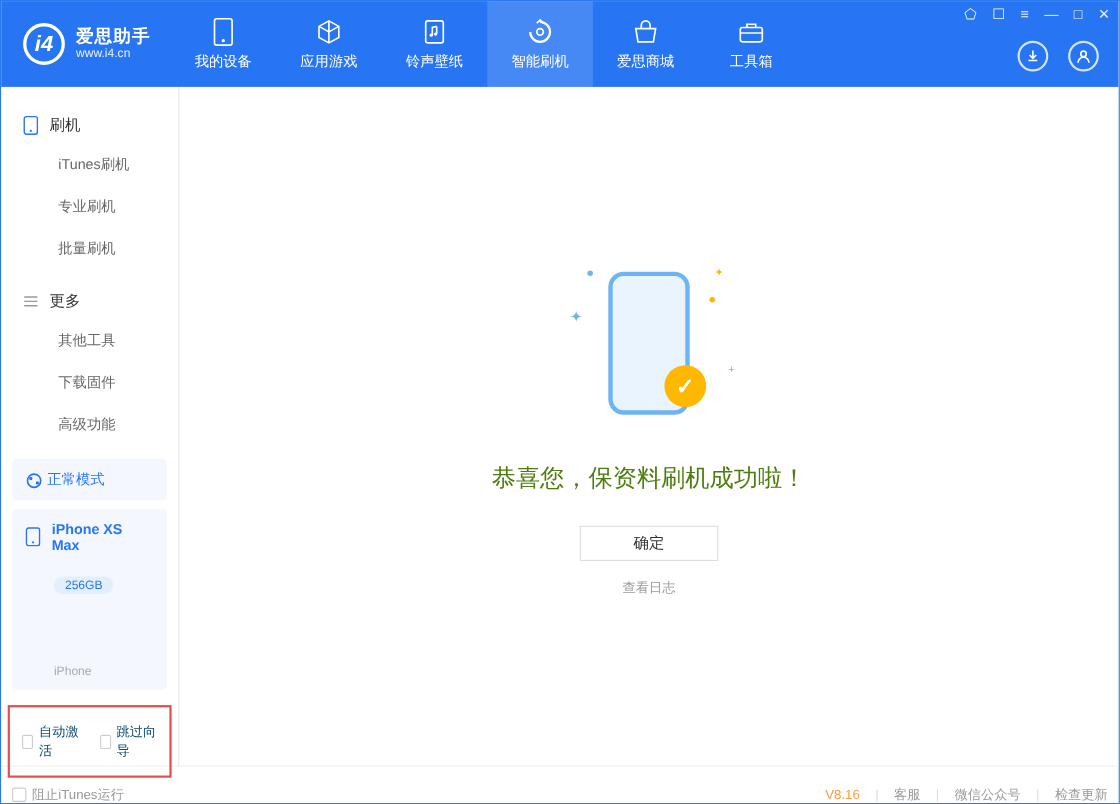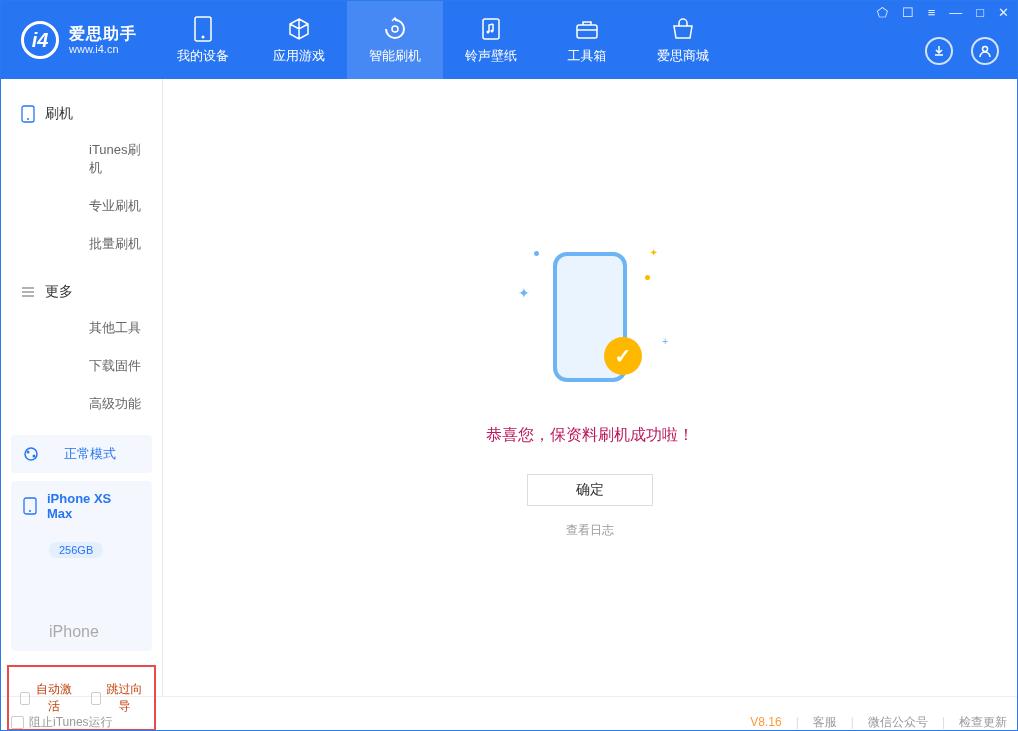--- a/index.html
+++ b/index.html
@@ -21,47 +21,47 @@
     .window-controls span { cursor: pointer; }
     .header-right-icons { position: absolute; right: 18px; bottom: 14px; display: flex; gap: 18px; }
     .circle-icon { width: 28px; height: 28px; border: 2px solid rgba(255,255,255,0.8); border-radius: 50%; display: flex; align-items: center; justify-content: center; cursor: pointer; }
     
     .body-area { display: flex; height: 617px; }
     .sidebar { width: 162px; border-right: 1px solid #e8e8e8; display: flex; flex-direction: column; }
     .sidebar-content { flex: 1; padding-top: 18px; }
     .side-section { margin-bottom: 12px; }
     .side-header { display: flex; align-items: center; gap: 10px; padding: 8px 20px; font-size: 14px; color: #333; }
     .side-items { }
-    .side-item { padding: 10px 20px 10px 52px; font-size: 13px; color: #666; cursor: pointer; margin-left: 36px; }
+    .side-item { padding: 10px 20px 10px 52px; font-size: 13px; color: #666; cursor: pointer; }
     .side-item.active { color: #2775f2; }
     
     .device-boxes { padding: 0 10px; }
-    .device-box { background: #f4f8fe; border-radius: 4px; padding: 10px 12px; margin-bottom: 8px; display: flex; align-items: center; gap: 25px; font-size: 13px; color: #2775f2; cursor: pointer; }
+    .device-box { background: #f4f8fe; border-radius: 4px; padding: 10px 12px; margin-bottom: 8px; display: flex; align-items: flex-end; gap: 4px; font-size: 13px; color: #2775f2; cursor: pointer; }
     .device-box.phone { flex-direction: column; align-items: flex-start; gap: 21px; }
     .device-box.phone .dev-row { display: flex; align-items: center; gap: 10px; font-weight: bold; }
     .capacity-badge { background: #e3effd; color: #2775f2; border-radius: 10px; padding: 2px 10px; font-size: 11px; display: inline-block; }
-    .dev-sub { font-size: 16px; color: #aaa; margin-left: 26px; margin-top: 44px; }
-    
-    .checkbox-row { display: flex; gap: 18px; padding: 14px 11px; border: 2px solid #e94b4b; margin: 6px; font-size: 12px; color: #c2410c; text-align: center; }
+    .dev-sub { font-size: 11px; color: #aaa; margin-left: 26px; margin-top: 44px; }
+    
+    .checkbox-row { display: flex; gap: 18px; padding: 14px 11px; border: 2px solid #e94b4b; margin: 6px; font-size: 12px; color: #0c4a6e; }
     .chk { display: flex; align-items: center; gap: 5px; cursor: pointer; }
     .chkbox { width: 13px; height: 13px; border: 1px solid #ccc; border-radius: 2px; }
     
     .main { flex: 1; display: flex; flex-direction: column; align-items: center; justify-content: center; }
     .illus { position: relative; width: 160px; height: 160px; display: flex; align-items: center; justify-content: center; margin-bottom: 28px; }
     .phone-shape { width: 74px; height: 130px; border: 4px solid #6db4f5; border-radius: 14px; background: #eaf4fe; position: relative; }
     .check-badge { position: absolute; right: 28px; bottom: 22px; width: 38px; height: 38px; background: #ffb800; border-radius: 50%; display: flex; align-items: center; justify-content: center; color: #fff; font-size: 20px; font-weight: bold; }
     .spark { position: absolute; color: #6db4f5; font-size: 14px; }
     .spark.s1 { left: 8px; top: 48px; }
     .spark.s2 { right: 12px; top: 10px; font-size: 10px; color: #ffb800; }
     .spark.s3 { right: 2px; bottom: 50px; font-size: 10px; }
     .dot { position: absolute; width: 5px; height: 5px; background: #6db4f5; border-radius: 50%; }
     .dot.d1 { left: 24px; top: 14px; }
     .dot.d2 { right: 20px; top: 38px; background: #ffb800; }
     
-    .success-text { font-size: 16px; color: #be185d; margin-bottom: 28px; }
+    .success-text { font-size: 22px; color: #4d7c0f; margin-bottom: 28px; }
     .ok-btn { border: 1px solid #ddd; background: #fff; padding: 6px 48px; font-size: 14px; color: #333; cursor: pointer; margin-bottom: 16px; }
     .view-log { font-size: 12px; color: #999; cursor: pointer; }
     
     .footer { height: 51px; border-top: 1px solid #eee; display: flex; align-items: center; padding: 0 10px; font-size: 12px; color: #999; }
     .footer-left { display: flex; align-items: center; gap: 6px; }
     .footer-right { margin-left: auto; display: flex; align-items: center; gap: 14px; }
     .footer-right .sep { color: #ddd; }
     .ver { color: #ff9a3c; }
     .flink { cursor: pointer; }
   </style>
@@ -87,57 +87,57 @@
       <span>我的设备</span>
     </div>
     <div class="nav-tab">
       <div class="nav-icon">
           <svg width="24" height="24" viewBox="0 0 24 24">
             <path d="M12 2 L21 7 L21 17 L12 22 L3 17 L3 7 Z M12 2 L12 12 M3 7 L12 12 L21 7 M12 12 L12 22" fill="none" stroke="#fff" stroke-width="1.5"></path>
           </svg>
         </div>
       <span>应用游戏</span>
     </div>
-    <div class="nav-tab active">
-      <div class="nav-icon">
-          <svg width="24" height="24" viewBox="0 0 24 24">
-            <path d="M12 3 L12 1 M12 3 A9 9 0 1 1 3 12" fill="none" stroke="#fff" stroke-width="2"></path>
-            <circle cx="12" cy="12" r="3" fill="none" stroke="#fff" stroke-width="1.5"></circle>
-            <path d="M9 4 L12 1 L15 4" fill="none" stroke="#fff" stroke-width="1.5"></path>
-          </svg>
-        </div>
-      <span>智能刷机</span>
-    </div>
     <div class="nav-tab">
       <div class="nav-icon">
           <svg width="22" height="24" viewBox="0 0 22 24">
             <rect x="3" y="2" width="16" height="20" rx="2" fill="none" stroke="#fff" stroke-width="1.5"></rect>
             <path d="M13 7 L13 14 M13 7 L9 8 L9 15" fill="none" stroke="#fff" stroke-width="1.5"></path>
             <circle cx="8" cy="15" r="1.5" fill="#fff"></circle>
             <circle cx="12" cy="14" r="1.5" fill="#fff"></circle>
           </svg>
         </div>
       <span>铃声壁纸</span>
     </div>
+    <div class="nav-tab active">
+      <div class="nav-icon">
+          <svg width="24" height="24" viewBox="0 0 24 24">
+            <path d="M12 3 L12 1 M12 3 A9 9 0 1 1 3 12" fill="none" stroke="#fff" stroke-width="2"></path>
+            <circle cx="12" cy="12" r="3" fill="none" stroke="#fff" stroke-width="1.5"></circle>
+            <path d="M9 4 L12 1 L15 4" fill="none" stroke="#fff" stroke-width="1.5"></path>
+          </svg>
+        </div>
+      <span>智能刷机</span>
+    </div>
+    <div class="nav-tab">
+      <div class="nav-icon">
+          <svg width="24" height="22" viewBox="0 0 24 22">
+            <path d="M3 8 L21 8 L19 20 L5 20 Z M8 8 L8 5 A4 4 0 0 1 16 5 L16 8" fill="none" stroke="#fff" stroke-width="1.5"></path>
+          </svg>
+        </div>
+      <span>爱思商城</span>
+    </div>
     <div class="nav-tab">
       <div class="nav-icon">
           <svg width="24" height="22" viewBox="0 0 24 22">
             <rect x="2" y="7" width="20" height="13" rx="2" fill="none" stroke="#fff" stroke-width="1.5"></rect>
             <path d="M8 7 L8 4 L16 4 L16 7 M2 12 L22 12" fill="none" stroke="#fff" stroke-width="1.5"></path>
           </svg>
         </div>
       <span>工具箱</span>
-    </div>
-    <div class="nav-tab">
-      <div class="nav-icon">
-          <svg width="24" height="22" viewBox="0 0 24 22">
-            <path d="M3 8 L21 8 L19 20 L5 20 Z M8 8 L8 5 A4 4 0 0 1 16 5 L16 8" fill="none" stroke="#fff" stroke-width="1.5"></path>
-          </svg>
-        </div>
-      <span>爱思商城</span>
     </div>
   </div>
   <div class="window-controls">
     <span>⬠</span>
     <span>☐</span>
     <span>≡</span>
     <span>—</span>
     <span>□</span>
     <span>✕</span>
   </div>

